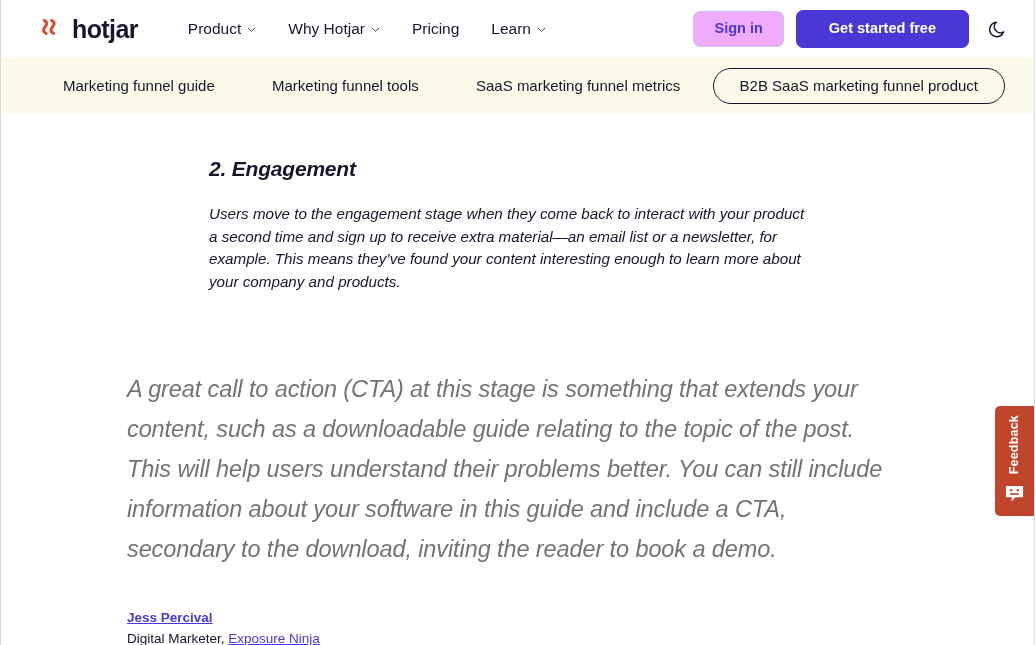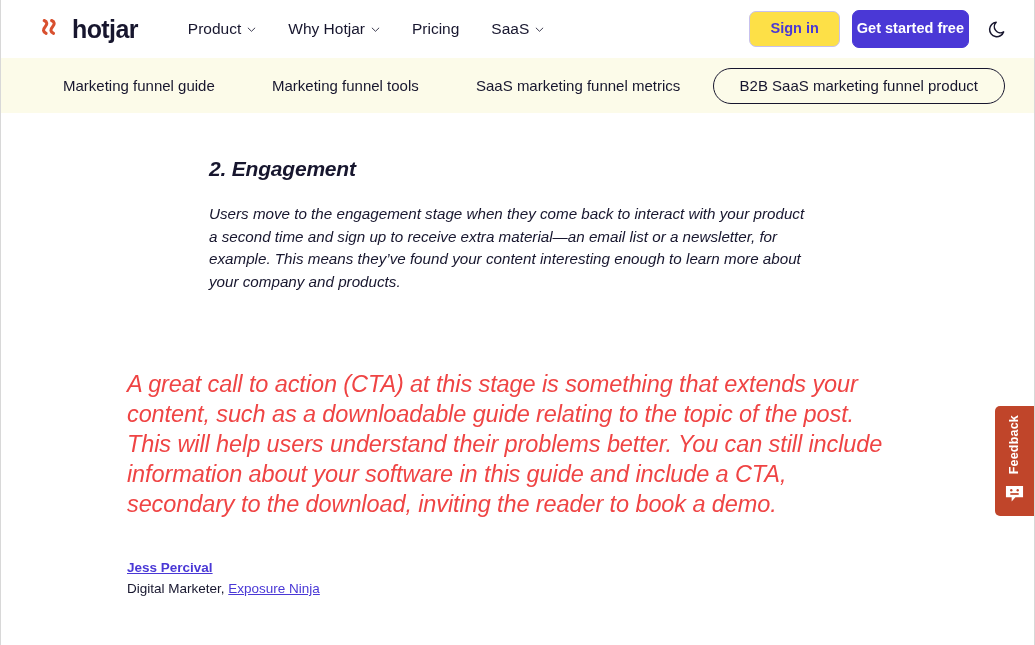--- a/index.html
+++ b/index.html
@@ -90,37 +90,37 @@
   .header-actions {
     display: flex;
     align-items: center;
     gap: 12px;
   }
 
   .btn-signin {
     font-size: 14.5px;
     font-weight: 700;
     color: #4a38d6;
-    background: #fde047;
+    background: #f0abfc;
     border: 1px solid #c7c1ee;
     border-radius: 7px;
     padding: 9px 20px;
     cursor: pointer;
     line-height: 1.1;
     font-family: inherit;
   }
 
   .btn-start {
     font-size: 14.5px;
     font-weight: 700;
     color: #ffffff;
     background: #4a38d6;
     border: 1px solid #4a38d6;
     border-radius: 7px;
-    padding: 10px 4px;
+    padding: 10px 32px;
     cursor: pointer;
     line-height: 1.1;
     font-family: inherit;
   }
 
   .theme-toggle {
     width: 30px;
     height: 30px;
     display: flex;
     align-items: center;
@@ -194,23 +194,23 @@
     max-width: 600px;
   }
 
   .quote-block {
     margin-top: 76px;
     padding-left: 127px;
   }
 
   .quote-text {
     font-size: 23.5px;
-    line-height: 30px;
+    line-height: 40px;
     font-style: italic;
-    color: #ef4444;
+    color: #737373;
     letter-spacing: -0.1px;
     max-width: 770px;
   }
 
   .attribution {
     margin-top: 38px;
     padding-left: 127px;
     font-size: 13.5px;
     line-height: 21px;
   }
@@ -295,21 +295,21 @@
       <svg class="chev" viewBox="0 0 10 10">
         <path d="M1.3 3.4 L5 7 L8.7 3.4" fill="none" stroke="#17162e" stroke-width="1.1" stroke-linecap="round" stroke-linejoin="round"></path>
       </svg>
     </div>
 
     <div class="nav-item">
       <span>Pricing</span>
     </div>
 
     <div class="nav-item">
-      <span>SaaS</span>
+      <span>Learn</span>
       <svg class="chev" viewBox="0 0 10 10">
         <path d="M1.3 3.4 L5 7 L8.7 3.4" fill="none" stroke="#17162e" stroke-width="1.1" stroke-linecap="round" stroke-linejoin="round"></path>
       </svg>
     </div>
 
 
   </nav>
 
   <div class="header-actions">
     <button class="btn-signin">Sign in</button>

